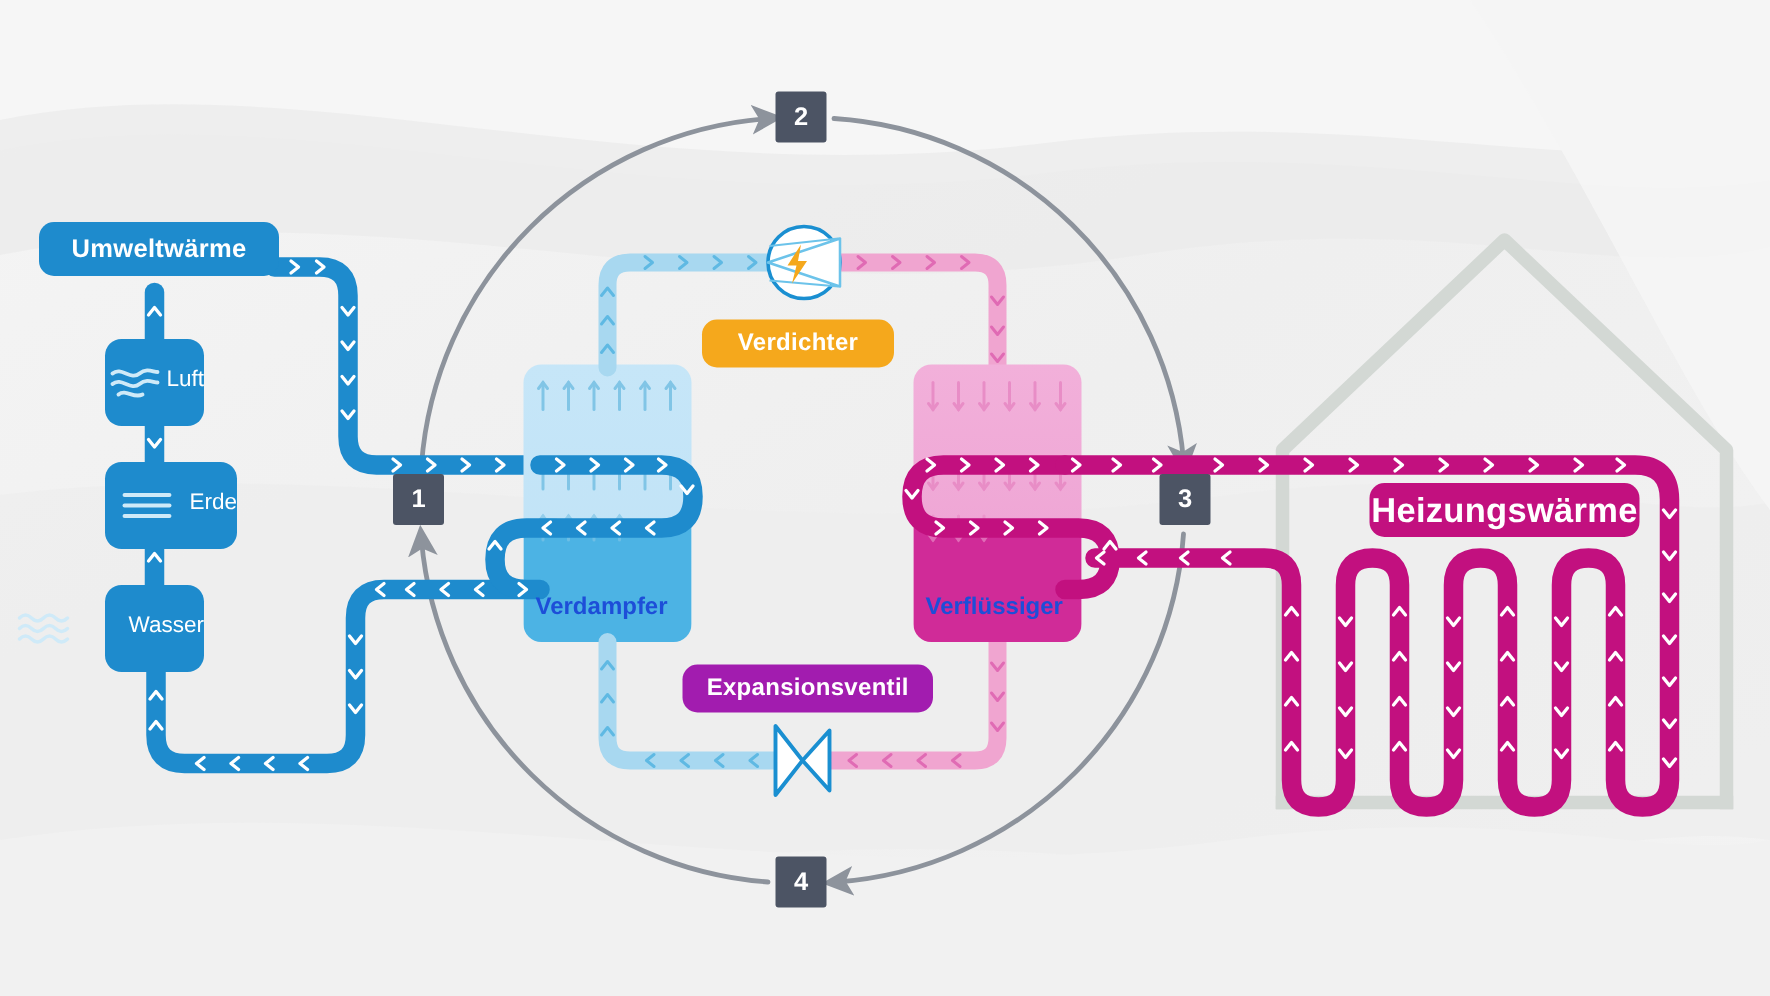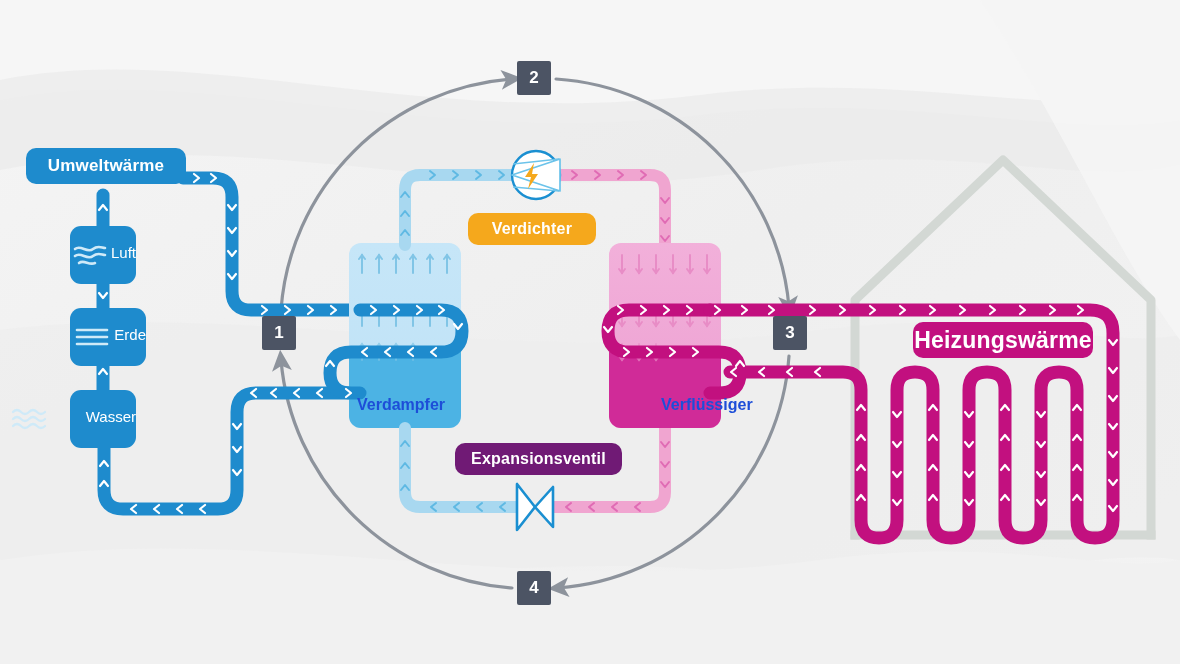--- a/index.html
+++ b/index.html
@@ -436,21 +436,21 @@
         <g fill="none" stroke="#cfeaf8" stroke-width="2.6" stroke-linecap="round">
           <path d="M6,7 C12,2 18,12 24,7 C29,3 33,6 36,6"></path>
           <path d="M6,14 C12,9 18,19 24,14 C29,10 33,13 36,13"></path>
           <path d="M10,21 C15,17 20,24 26,21"></path>
         </g>
       </svg>
     </div>
     <div class="nm">Luft</div>
   </div>
 
-  <div class="srcbox" style="left:70px;top:308px;width:76px;height:58px;">
+  <div class="srcbox" style="left:70px;top:308px;width:88px;height:58px;">
     <div class="gi">
       <svg width="42" height="24" viewBox="0 0 42 24">
         <g stroke="#cfeaf8" stroke-width="2.6" stroke-linecap="round">
           <path d="M6,5 L36,5"></path>
             <path d="M6,12 L36,12"></path>
             <path d="M6,19 L36,19"></path>
         </g>
       </svg>
     </div>
     <div class="nm">Erde</div>
@@ -464,27 +464,27 @@
           <path d="M5,13 q4,-4 8,0 t8,0 t8,0 t8,0"></path>
           <path d="M5,20 q4,-4 8,0 t8,0 t8,0 t8,0"></path>
         </g>
       </svg>
     </div>
     <div class="nm">Wasser</div>
   </div>
 
   <div class="tank-label" style="left:357px;top:396px;">Verdampfer</div>
 
-  <div class="tank-label" style="left:617px;top:396px;margin-left:44px;">Verflüssiger</div>
+  <div class="tank-label" style="left:617px;top:396px;">Verflüssiger</div>
 
   <div class="lbl pill" style="left:468px;top:213px;width:128px;height:32px;background:#f5a81c;font-size:16px;">
     <span>Verdichter</span>
   </div>
 
-  <div class="lbl pill" style="left:455px;top:443px;width:167px;height:32px;background:#701a75;font-size:16px;">
+  <div class="lbl pill" style="left:455px;top:443px;width:167px;height:32px;background:#a21caf;font-size:16px;">
     <span>Expansionsventil</span>
   </div>
 
   <div class="lbl pill" style="left:913px;top:322px;width:180px;height:36px;background:#c2107f;font-size:23px;">
     <span>Heizungswärme</span>
   </div>
 
   <div class="badge-num" style="left:262px;top:316px;">
     <span>1</span>
   </div>

